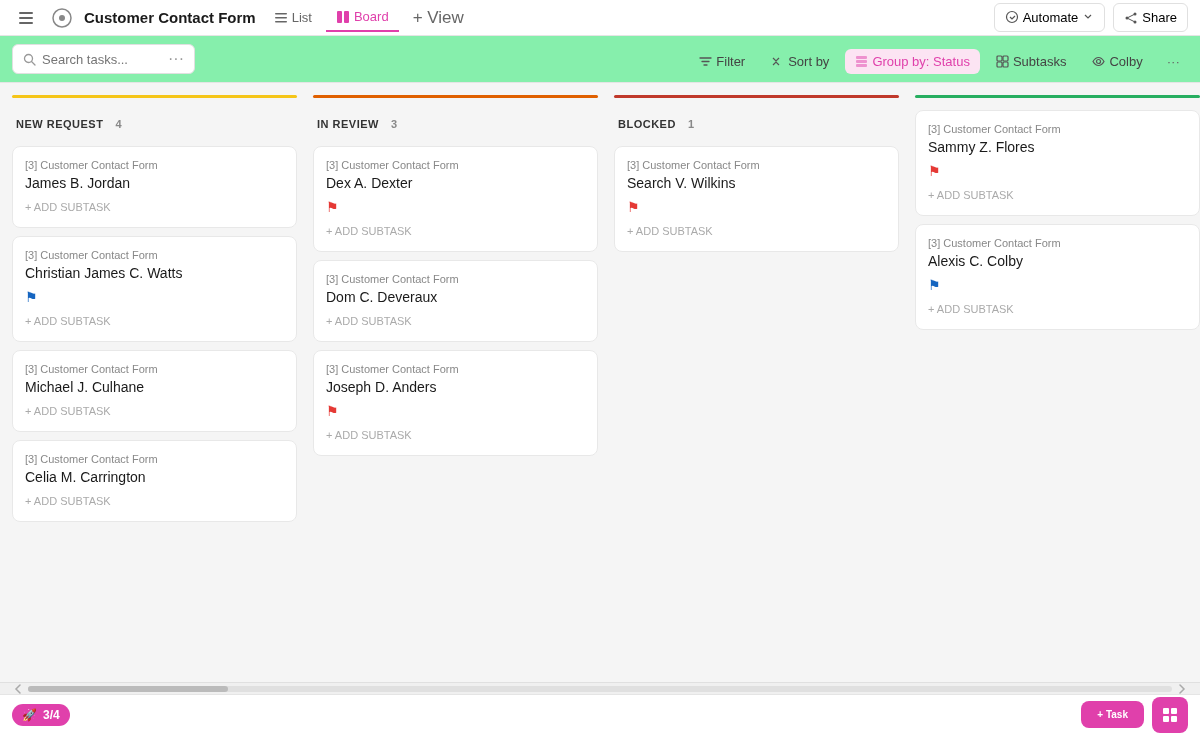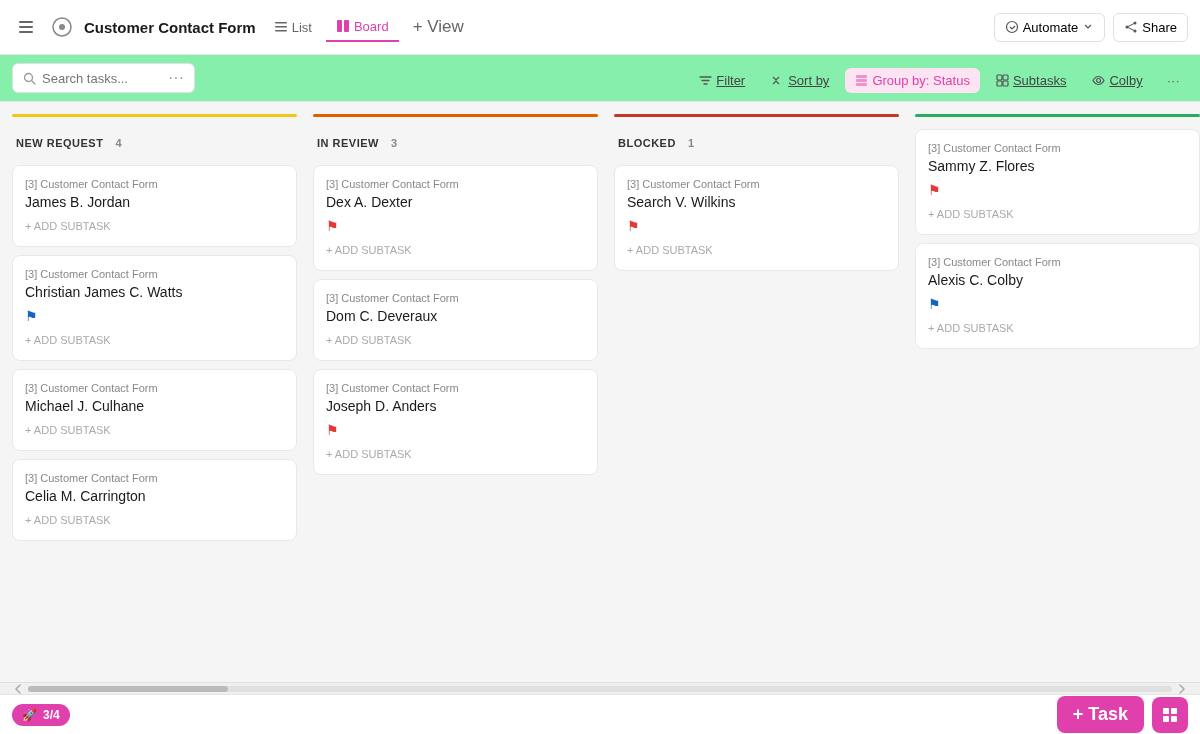--- a/index.html
+++ b/index.html
@@ -1,37 +1,37 @@
 <!DOCTYPE html>
 <html><head>
   <meta charset="utf-8">
   <style>
     * { box-sizing: border-box; margin: 0; padding: 0; }
     body { font-family: -apple-system, BlinkMacSystemFont, 'Segoe UI', sans-serif; background: #f5f5f5; height: 734px; overflow: hidden; display: flex; flex-direction: column; }
 
     
-    .header { display: flex; align-items: center; padding: 0 12px; height: 55px; background: #fff; border-bottom: 1px solid #e5e5e5; gap: 8px; flex-shrink: 0; }
+    .header { display: flex; align-items: center; padding: 0 12px; height: 36px; background: #fff; border-bottom: 1px solid #e5e5e5; gap: 8px; flex-shrink: 0; }
     .header-left { display: flex; align-items: center; gap: 8px; flex: 1; }
     .sidebar-toggle { width: 28px; height: 28px; display: flex; align-items: center; justify-content: center; cursor: pointer; border-radius: 4px; color: #666; }
     .app-icon { width: 28px; height: 28px; display: flex; align-items: center; justify-content: center; }
     .header-title { font-size: 15px; font-weight: 600; color: #1a1a1a; }
     .header-right { display: flex; align-items: center; gap: 8px; }
     .header-nav { display: flex; align-items: center; gap: 4px; }
     .nav-item { display: flex; align-items: center; gap: 4px; padding: 6px 10px; border-radius: 6px; cursor: pointer; font-size: 13px; color: #666; text-decoration: none; }
     .nav-item.active { color: #e040ab; border-bottom: 2px solid #e040ab; border-radius: 0; }
     .nav-add { display: flex; align-items: center; gap: 4px; padding: 6px 10px; cursor: pointer; font-size: 17px; color: #666; }
     .btn-automate { display: flex; gap: 4px; padding: 6px 10px; border: 1px solid #e0e0e0; border-radius: 6px; cursor: pointer; font-size: 13px; background: #fff; }
     .btn-share { display: flex; align-items: center; gap: 4px; padding: 6px 10px; border: 1px solid #e0e0e0; border-radius: 6px; cursor: pointer; font-size: 13px; background: #fff; }
 
     
     .toolbar { display: flex; align-items: flex-end; padding: 8px 12px; background: #86efac; border-bottom: 1px solid #e5e5e5; flex-shrink: 0; }
     .search-box { display: flex; align-items: center; gap: 6px; padding: 5px 10px; border: 1px solid #e0e0e0; border-radius: 6px; min-width: 180px; background: #fff; }
     .search-box input { border: none; outline: none; font-size: 13px; color: #999; background: transparent; width: 120px; }
     .toolbar-right { display: flex; align-items: center; gap: 6px; margin-left: auto; }
-    .toolbar-btn { display: flex; align-items: center; gap: 4px; padding: 5px 10px; border-radius: 6px; cursor: pointer; font-size: 13px; color: #444; background: transparent; border: none; text-decoration: underline; }
+    .toolbar-btn { display: flex; align-items: center; gap: 4px; padding: 5px 10px; border-radius: 6px; cursor: pointer; font-size: 13px; color: #444; background: transparent; border: none; }
     .group-btn { display: flex; align-items: center; gap: 4px; padding: 5px 10px; border-radius: 6px; cursor: pointer; font-size: 13px; background: #fce4f3; color: #e040ab; border: none; }
     .more-btn { padding: 5px 8px; cursor: pointer; color: #666; border: none; background: transparent; }
 
     
     .board { display: flex; gap: 0; padding: 12px; overflow-x: auto; flex: 1; }
     .column { min-width: 285px; max-width: 285px; margin-right: 16px; display: flex; flex-direction: column; gap: 8px; }
     .column-header { display: flex; align-items: center; gap: 8px; padding: 8px 4px; }
     .column-title { font-size: 11px; font-weight: 700; letter-spacing: 0.5px; color: #333; text-transform: uppercase; }
     .column-count { font-size: 11px; font-weight: 600; color: #888; margin-left: 4px; }
     .column-top-bar { height: 3px; border-radius: 2px; margin-bottom: 4px; }
@@ -44,21 +44,21 @@
     .card { background: #fff; border-radius: 8px; border: 1px solid #e8e8e8; padding: 12px; cursor: pointer; }
     .card-meta { font-size: 11px; color: #888; margin-bottom: 4px; }
     .card-title { font-size: 14px; font-weight: 500; color: #1a1a1a; margin-bottom: 8px; }
     .card-flag { font-size: 14px; margin-bottom: 8px; }
     .flag-red { color: #e53935; }
     .flag-blue { color: #1565c0; }
     .add-subtask { font-size: 11px; color: #aaa; cursor: pointer; padding: 2px 0; }
 
     
     .bottom-bar { height: 40px; background: #fff; border-top: 1px solid #e5e5e5; display: flex; align-items: center; justify-content: space-between; padding: 0 12px; flex-shrink: 0; }
-    .task-btn { display: flex; align-items: center; gap: 6px; padding: 8px 16px; background: #e040ab; color: #fff; border-radius: 8px; cursor: pointer; font-size: 18px; font-weight: 600; border: none; }
+    .task-btn { display: flex; align-items: center; gap: 6px; padding: 8px 16px; background: #e040ab; color: #fff; border-radius: 8px; cursor: pointer; font-size: 10px; font-weight: 600; border: none; }
     .rocket-badge { display: flex; align-items: center; gap: 6px; background: #e040ab; color: #fff; border-radius: 20px; padding: 4px 10px; font-size: 12px; font-weight: 600; cursor: pointer; }
     .grid-icon-btn { width: 36px; height: 36px; background: #e040ab; border-radius: 8px; display: flex; align-items: center; justify-content: center; cursor: pointer; }
 
     
     .scrollbar-area { height: 12px; background: #f0f0f0; border-top: 1px solid #e0e0e0; display: flex; align-items: center; padding: 0 12px; }
     .scrollbar-track { flex: 1; height: 6px; background: #e0e0e0; border-radius: 3px; }
     .scrollbar-thumb { width: 200px; height: 6px; background: #bbb; border-radius: 3px; }
   </style>
 </head>
 <body>

